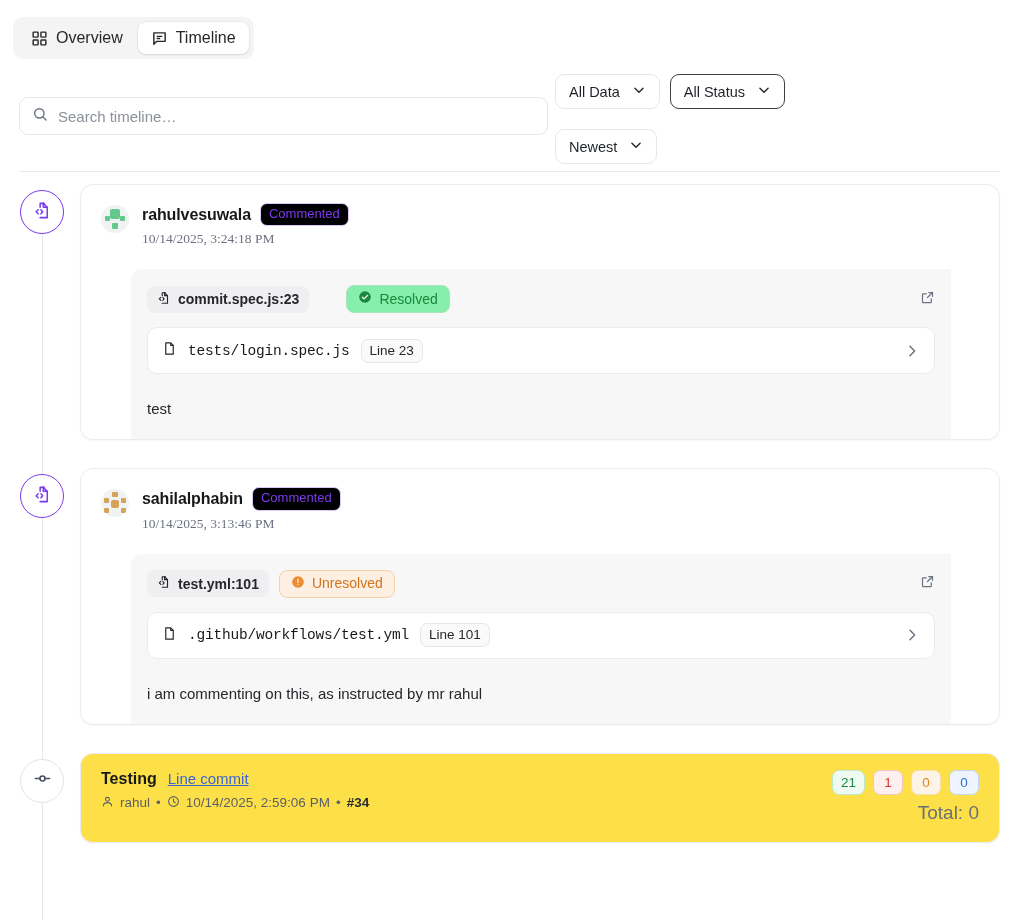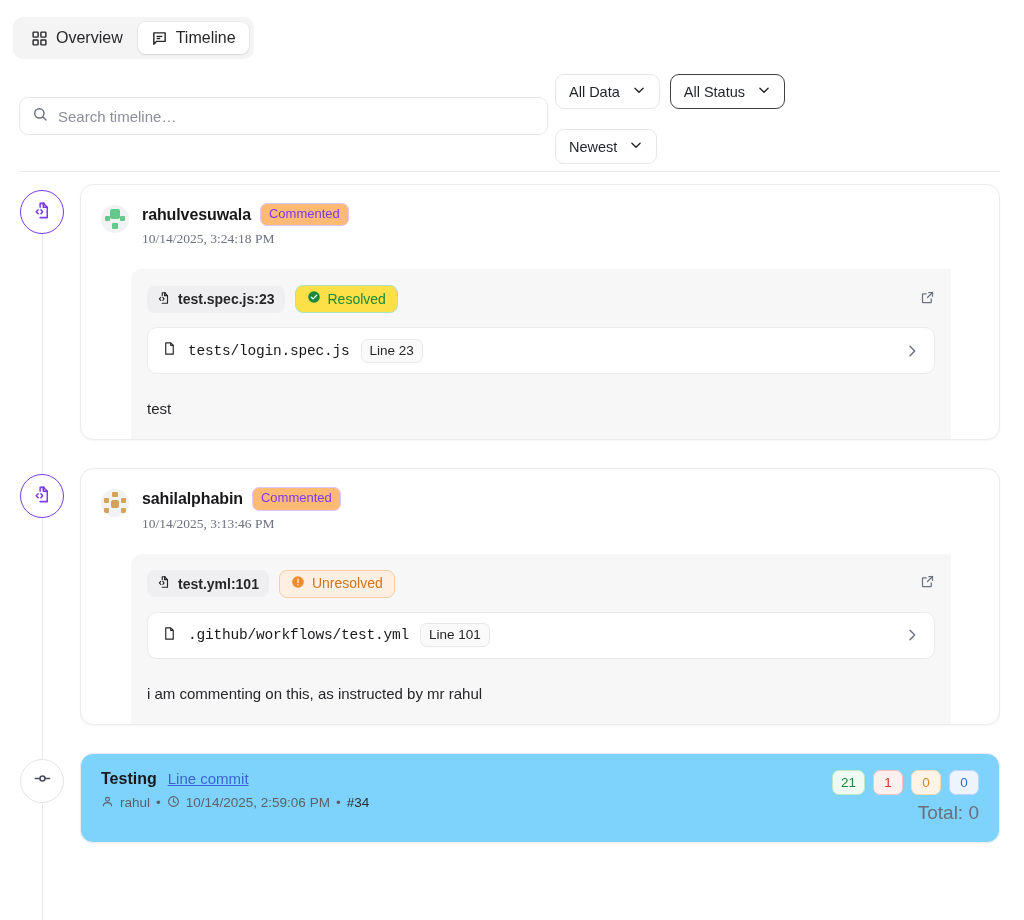--- a/index.html
+++ b/index.html
@@ -147,21 +147,21 @@
     flex: none; margin-top: 2px;
     background: #f1f2f4;
     position: relative; overflow: hidden;
   }
   .avatar i { position: absolute; display: block; }
   .nameline { display: flex; align-items: center; gap: 9px; }
   .uname { font-size: 16px; font-weight: 700; color: #18181b; letter-spacing: -.1px; }
   .chip-evt {
     font-size: 13px;
     color: #7c3aed;
-    background: #fdba74;
+    background: #000000;
     border: 1px solid #ddc8fb;
     border-radius: 7px;
     padding: 2px 8px 3px;
     line-height: 1.25;
   }
   .tstamp { font-size: 13.5px; color: #6e7280; margin-top: 5px; font-family: Liberation Serif, serif; }
 
   .inner {
     margin: 22px 0 0 50px;
     width: 820px;
@@ -179,21 +179,21 @@
     background: #efeff1;
     border-radius: 8px;
     padding: 5px 10px;
   }
   .chip-status {
     display: inline-flex; align-items: center; gap: 7px;
     font-size: 14px;
     border-radius: 8px;
     padding: 4px 11px 5px;
   }
-  .chip-status.resolved { color: #19883c; background: #fde047; border: 1px solid #a9e4bd; }
+  .chip-status.resolved { color: #19883c; background: #86efac; border: 1px solid #a9e4bd; margin-left: 27px; }
   .chip-status.unresolved { color: #d1741d; background: #fdf0e3; border: 1px solid #f7cfa4; }
   .extlink { margin-left: auto; cursor: pointer; display: flex; }
 
   .fileref {
     margin: 14px 16px 0 16px;
     background: #ffffff;
     border: 1px solid #ebebef;
     border-radius: 10px;
     height: 47px;
     display: flex; align-items: center;
@@ -213,21 +213,21 @@
     padding: 3px 8px 4px;
   }
   .chev { margin-left: auto; display: flex; }
 
   .body { padding: 26px 16px 0 16px; font-size: 15px; color: #26262b; }
 
   
   .commitcard {
     margin-left: 80px;
     width: 920px;
-    background: #7dd3fc;
+    background: #fde047;
     border: 1px solid #ececf0;
     border-radius: 13px;
     box-shadow: 0 1px 2px rgba(16,24,40,.04);
     padding: 16px 20px 18px;
     display: flex;
     align-items: flex-start;
   }
   .ctitleline { display: flex; align-items: baseline; gap: 11px; }
   .ctitle { font-size: 16px; font-weight: 700; color: #18181b; }
   .clink { font-size: 15px; color: #3b63d8; text-decoration: underline; cursor: pointer; }
@@ -363,21 +363,21 @@
             <span class="chip-file">
               <span>
                 <svg width="14" height="14" viewBox="0 0 24 24" fill="none" stroke="#27272a" stroke-width="2" stroke-linecap="round" stroke-linejoin="round">
                   <path d="M14 3H9v5"></path>
                     <path d="M9 21h9V8l-5-5"></path>
                     <path d="M13 3v5h5"></path>
                   <path d="M6.5 11 4 13.5 6.5 16"></path>
                     <path d="M10 11l2.2 2.5L10 16"></path>
                 </svg>
               </span>
-              <span>test.spec.js:23</span>
+              <span>commit.spec.js:23</span>
             </span>
 
             <span class="chip-status resolved">
               <span>
                 <svg width="14" height="14" viewBox="0 0 24 24" fill="#19883c">
                   <circle cx="12" cy="12" r="10"></circle>
                   <path d="M7.5 12.3l3 3 6-6.2" fill="none" stroke="#edfbf1" stroke-width="2.2" stroke-linecap="round" stroke-linejoin="round"></path>
                 </svg>
               </span>
               <span>Resolved</span>
@@ -532,21 +532,21 @@
             <span>rahul</span>
             <span>•</span>
             <span>
               <svg width="13" height="13" viewBox="0 0 24 24" fill="none" stroke="#5d6069" stroke-width="2" stroke-linecap="round" stroke-linejoin="round">
                 <circle cx="12" cy="12" r="9"></circle>
                   <path d="M12 7v5.3l3.4 2"></path>
               </svg>
             </span>
             <span>10/14/2025, 2:59:06 PM</span>
             <span>•</span>
-            <span style="font-weight:400;color:#2a2d35;">#34</span>
+            <span style="font-weight:700;color:#2a2d35;">#34</span>
           </div>
         </div>
 
         <div class="cright">
           <div class="counts">
             <span class="cnt green">21</span>
             <span class="cnt red">1</span>
             <span class="cnt orange">0</span>
             <span class="cnt blue">0</span>
           </div>

